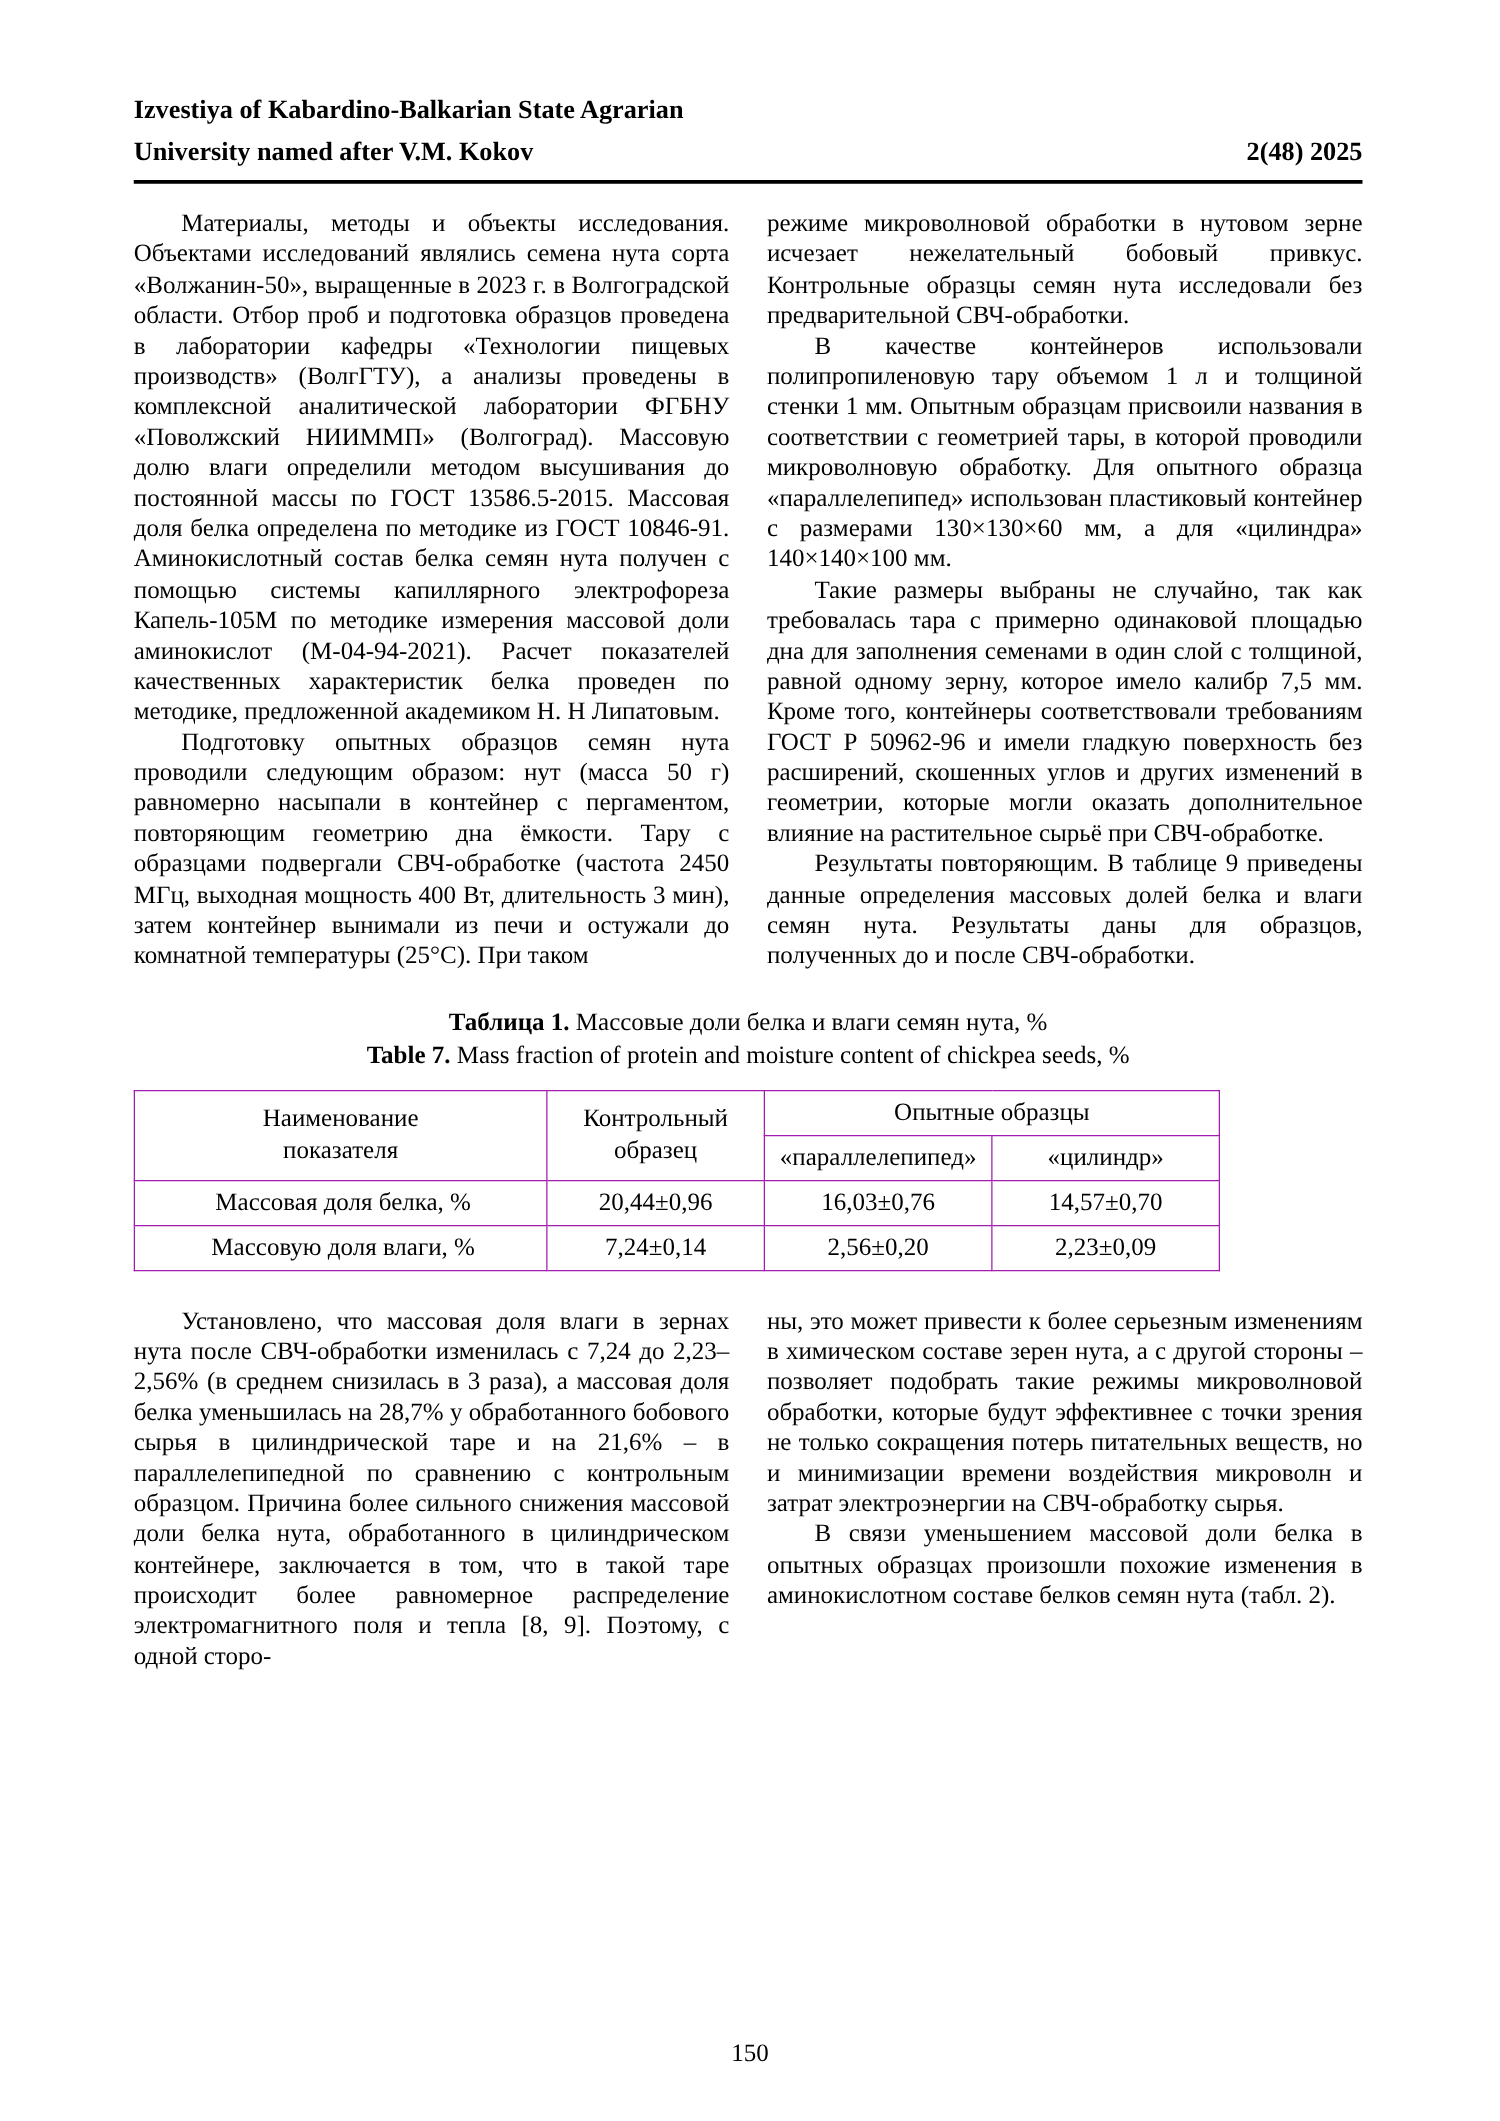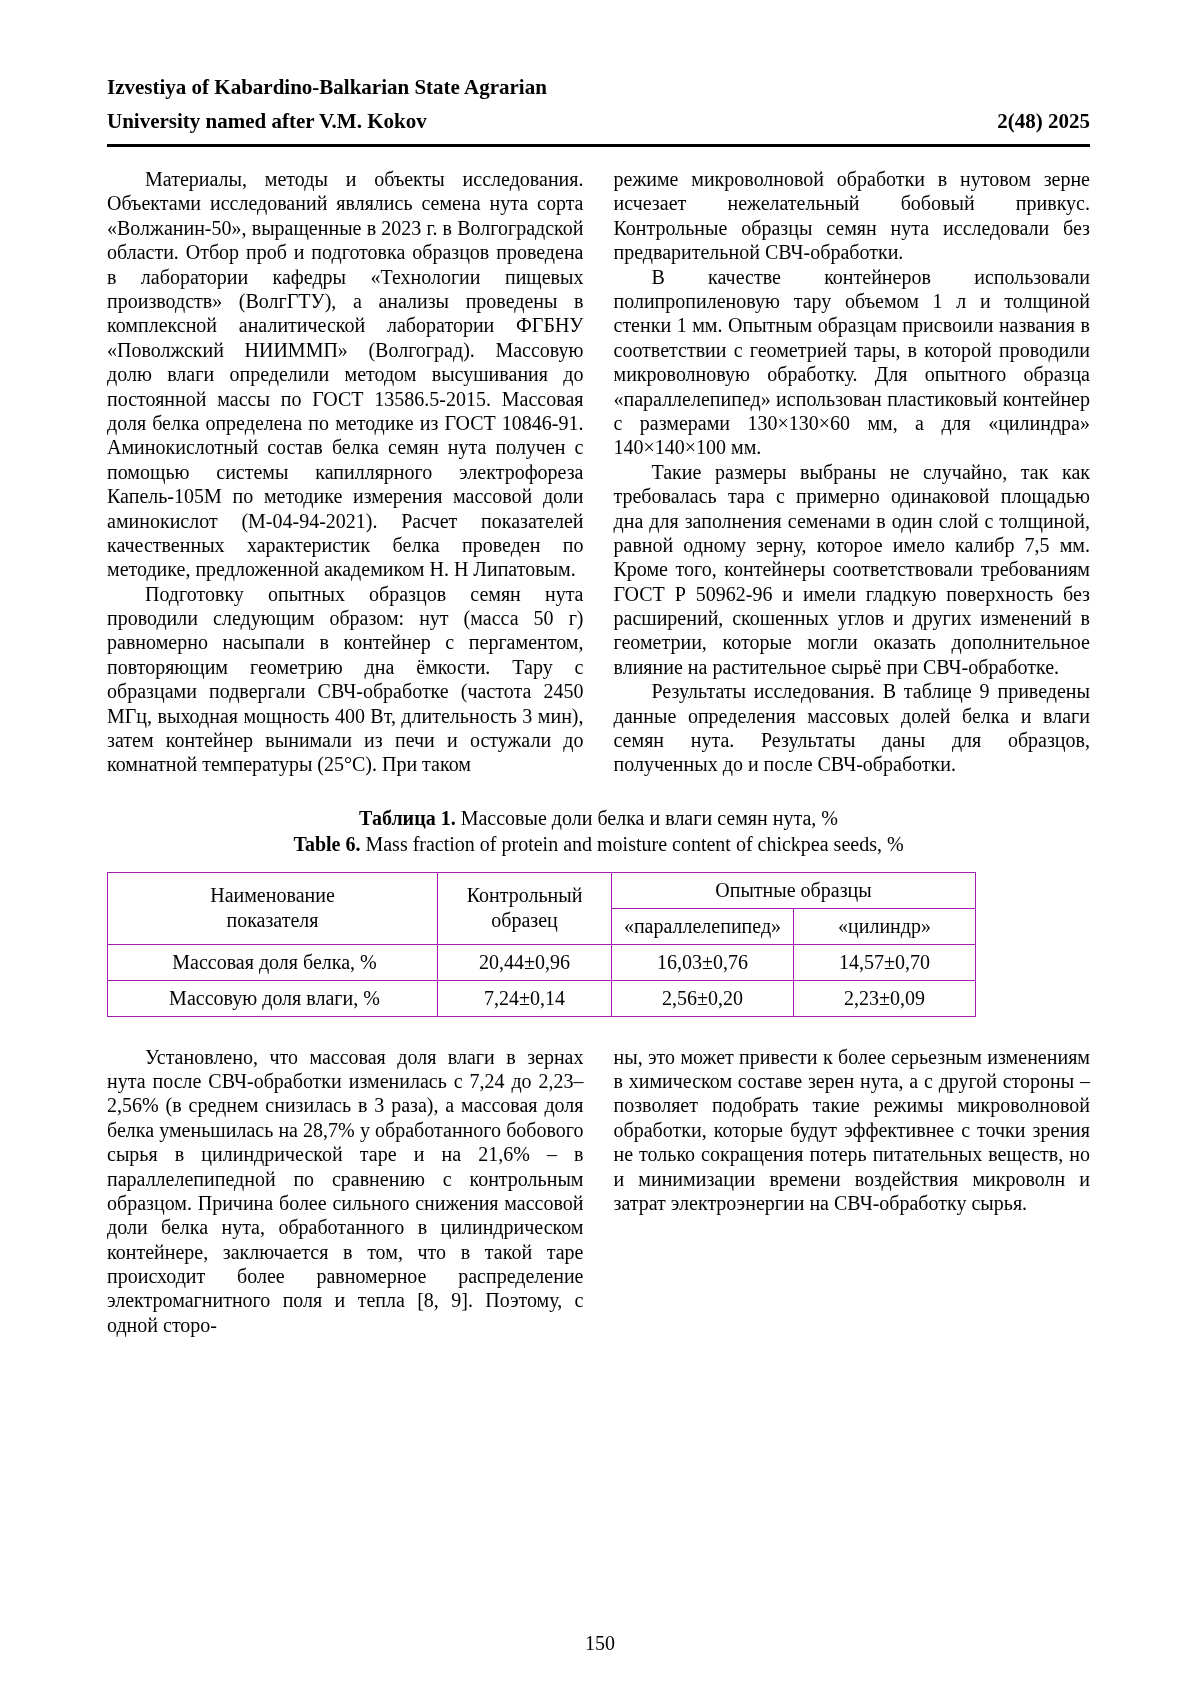--- a/index.html
+++ b/index.html
@@ -87,27 +87,27 @@
 
   <div class="cols">
     <div class="col">
       <p><b class="lead">Материалы, методы и объекты исследования.</b> <span>Объектами исследований являлись семена нута сорта «Волжанин-50», выращенные в 2023 г. в Волгоградской области. Отбор проб и подготовка образцов проведена в лаборатории кафедры «Технологии пищевых производств» (ВолгГТУ), а анализы проведены в комплексной аналитической лаборатории ФГБНУ «Поволжский НИИММП» (Волгоград). Массовую долю влаги определили методом высушивания до постоянной массы по ГОСТ 13586.5-2015. Массовая доля белка определена по методике из ГОСТ 10846-91. Аминокислотный состав белка семян нута получен с помощью системы капиллярного электрофореза Капель-105М по методике измерения массовой доли аминокислот (М-04-94-2021). Расчет показателей качественных характеристик белка проведен по методике, предложенной академиком Н. Н Липатовым.</span></p>
       <p>Подготовку опытных образцов семян нута проводили следующим образом: нут (масса 50 г) равномерно насыпали в контейнер с пергаментом, повторяющим геометрию дна ёмкости. Тару с образцами подвергали СВЧ-обработке (частота 2450 МГц, выходная мощность 400 Вт, длительность 3 мин), затем контейнер вынимали из печи и остужали до комнатной температуры (25°С). При таком</p>
     </div>
     <div class="col">
       <p class="noindent">режиме микроволновой обработки в нутовом зерне исчезает нежелательный бобовый привкус. Контрольные образцы семян нута исследовали без предварительной СВЧ-обработки.</p>
       <p>В качестве контейнеров использовали полипропиленовую тару объемом 1 л и толщиной стенки 1 мм. Опытным образцам присвоили названия в соответствии с геометрией тары, в которой проводили микроволновую обработку. Для опытного образца «параллелепипед» использован пластиковый контейнер с размерами 130×130×60 мм, а для «цилиндра» 140×140×100 мм.</p>
       <p>Такие размеры выбраны не случайно, так как требовалась тара с примерно одинаковой площадью дна для заполнения семенами в один слой с толщиной, равной одному зерну, которое имело калибр 7,5 мм. Кроме того, контейнеры соответствовали требованиям ГОСТ Р 50962-96 и имели гладкую поверхность без расширений, скошенных углов и других изменений в геометрии, которые могли оказать дополнительное влияние на растительное сырьё при СВЧ-обработке.</p>
-      <p><b class="lead">Результаты исследования.</b> <span>В таблице 9 приведены данные определения массовых долей белка и влаги семян нута. Результаты даны для образцов, полученных до и после СВЧ-обработки.</span></p>
+      <p><b class="lead">Результаты повторяющим.</b> <span>В таблице 9 приведены данные определения массовых долей белка и влаги семян нута. Результаты даны для образцов, полученных до и после СВЧ-обработки.</span></p>
     </div>
   </div>
 
   <div class="tbl-caption">
     <div><span class="b">Таблица 1.</span> <span>Массовые доли белка и влаги семян нута, %</span></div>
-    <div><span class="b">Table 6.</span> <span>Mass fraction of protein and moisture content of chickpea seeds, %</span></div>
+    <div><span class="b">Table 7.</span> <span>Mass fraction of protein and moisture content of chickpea seeds, %</span></div>
   </div>
 
   <table class="data">
     <colgroup>
       <col style="width:330px">
       <col style="width:174px">
       <col style="width:182px">
       <col style="width:182px">
     </colgroup>
     <thead>
@@ -138,18 +138,19 @@
       </tr>
     </tbody>
   </table>
 
   <div class="cols bottom">
     <div class="col">
       <p>Установлено, что массовая доля влаги в зернах нута после СВЧ-обработки изменилась с 7,24 до 2,23–2,56% (в среднем снизилась в 3 раза), а массовая доля белка уменьшилась на 28,7% у обработанного бобового сырья в цилиндрической таре и на 21,6% – в параллелепипедной по сравнению с контрольным образцом. Причина более сильного снижения массовой доли белка нута, обработанного в цилиндрическом контейнере, заключается в том, что в такой таре происходит более равномерное распределение электромагнитного поля и тепла [8, 9]. Поэтому, с одной сторо-</p>
     </div>
     <div class="col">
       <p class="noindent">ны, это может привести к более серьезным изменениям в химическом составе зерен нута, а с другой стороны – позволяет подобрать такие режимы микроволновой обработки, которые будут эффективнее с точки зрения не только сокращения потерь питательных веществ, но и минимизации времени воздействия микроволн и затрат электроэнергии на СВЧ-обработку сырья.</p>
+      <p>В связи уменьшением массовой доли белка в опытных образцах произошли похожие изменения в аминокислотном составе белков семян нута (табл. 2).</p>
     </div>
   </div>
 
   <div class="page-num">150</div>
 
 </div>
 
 </body></html>

